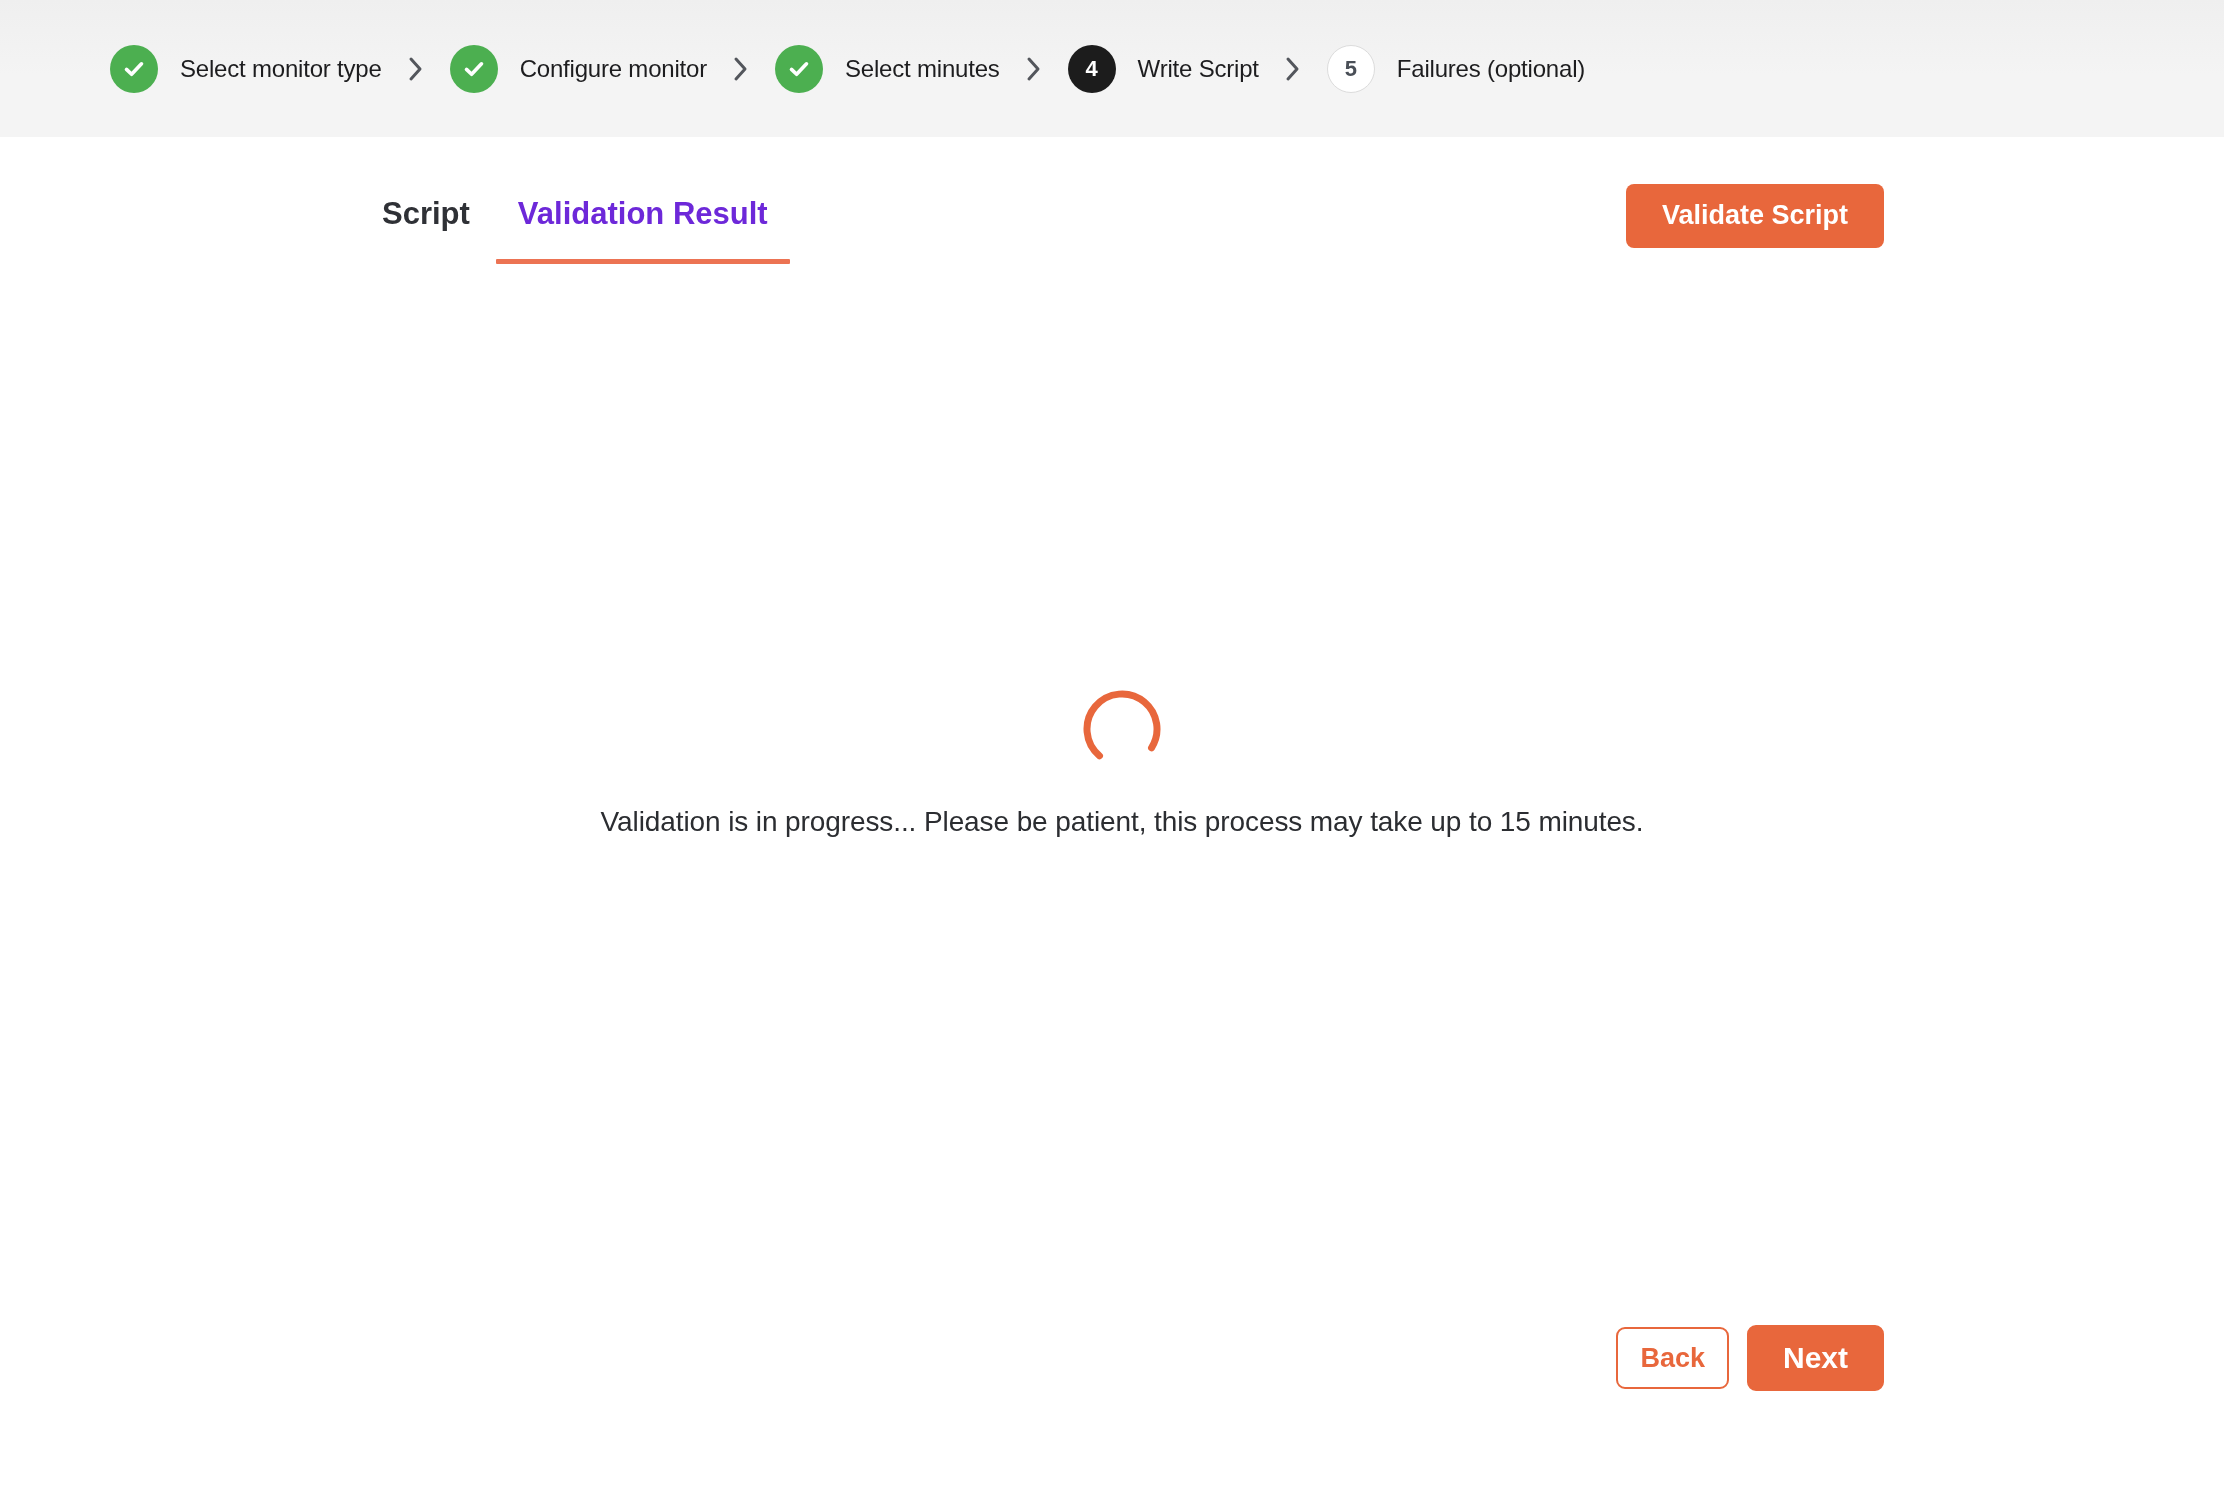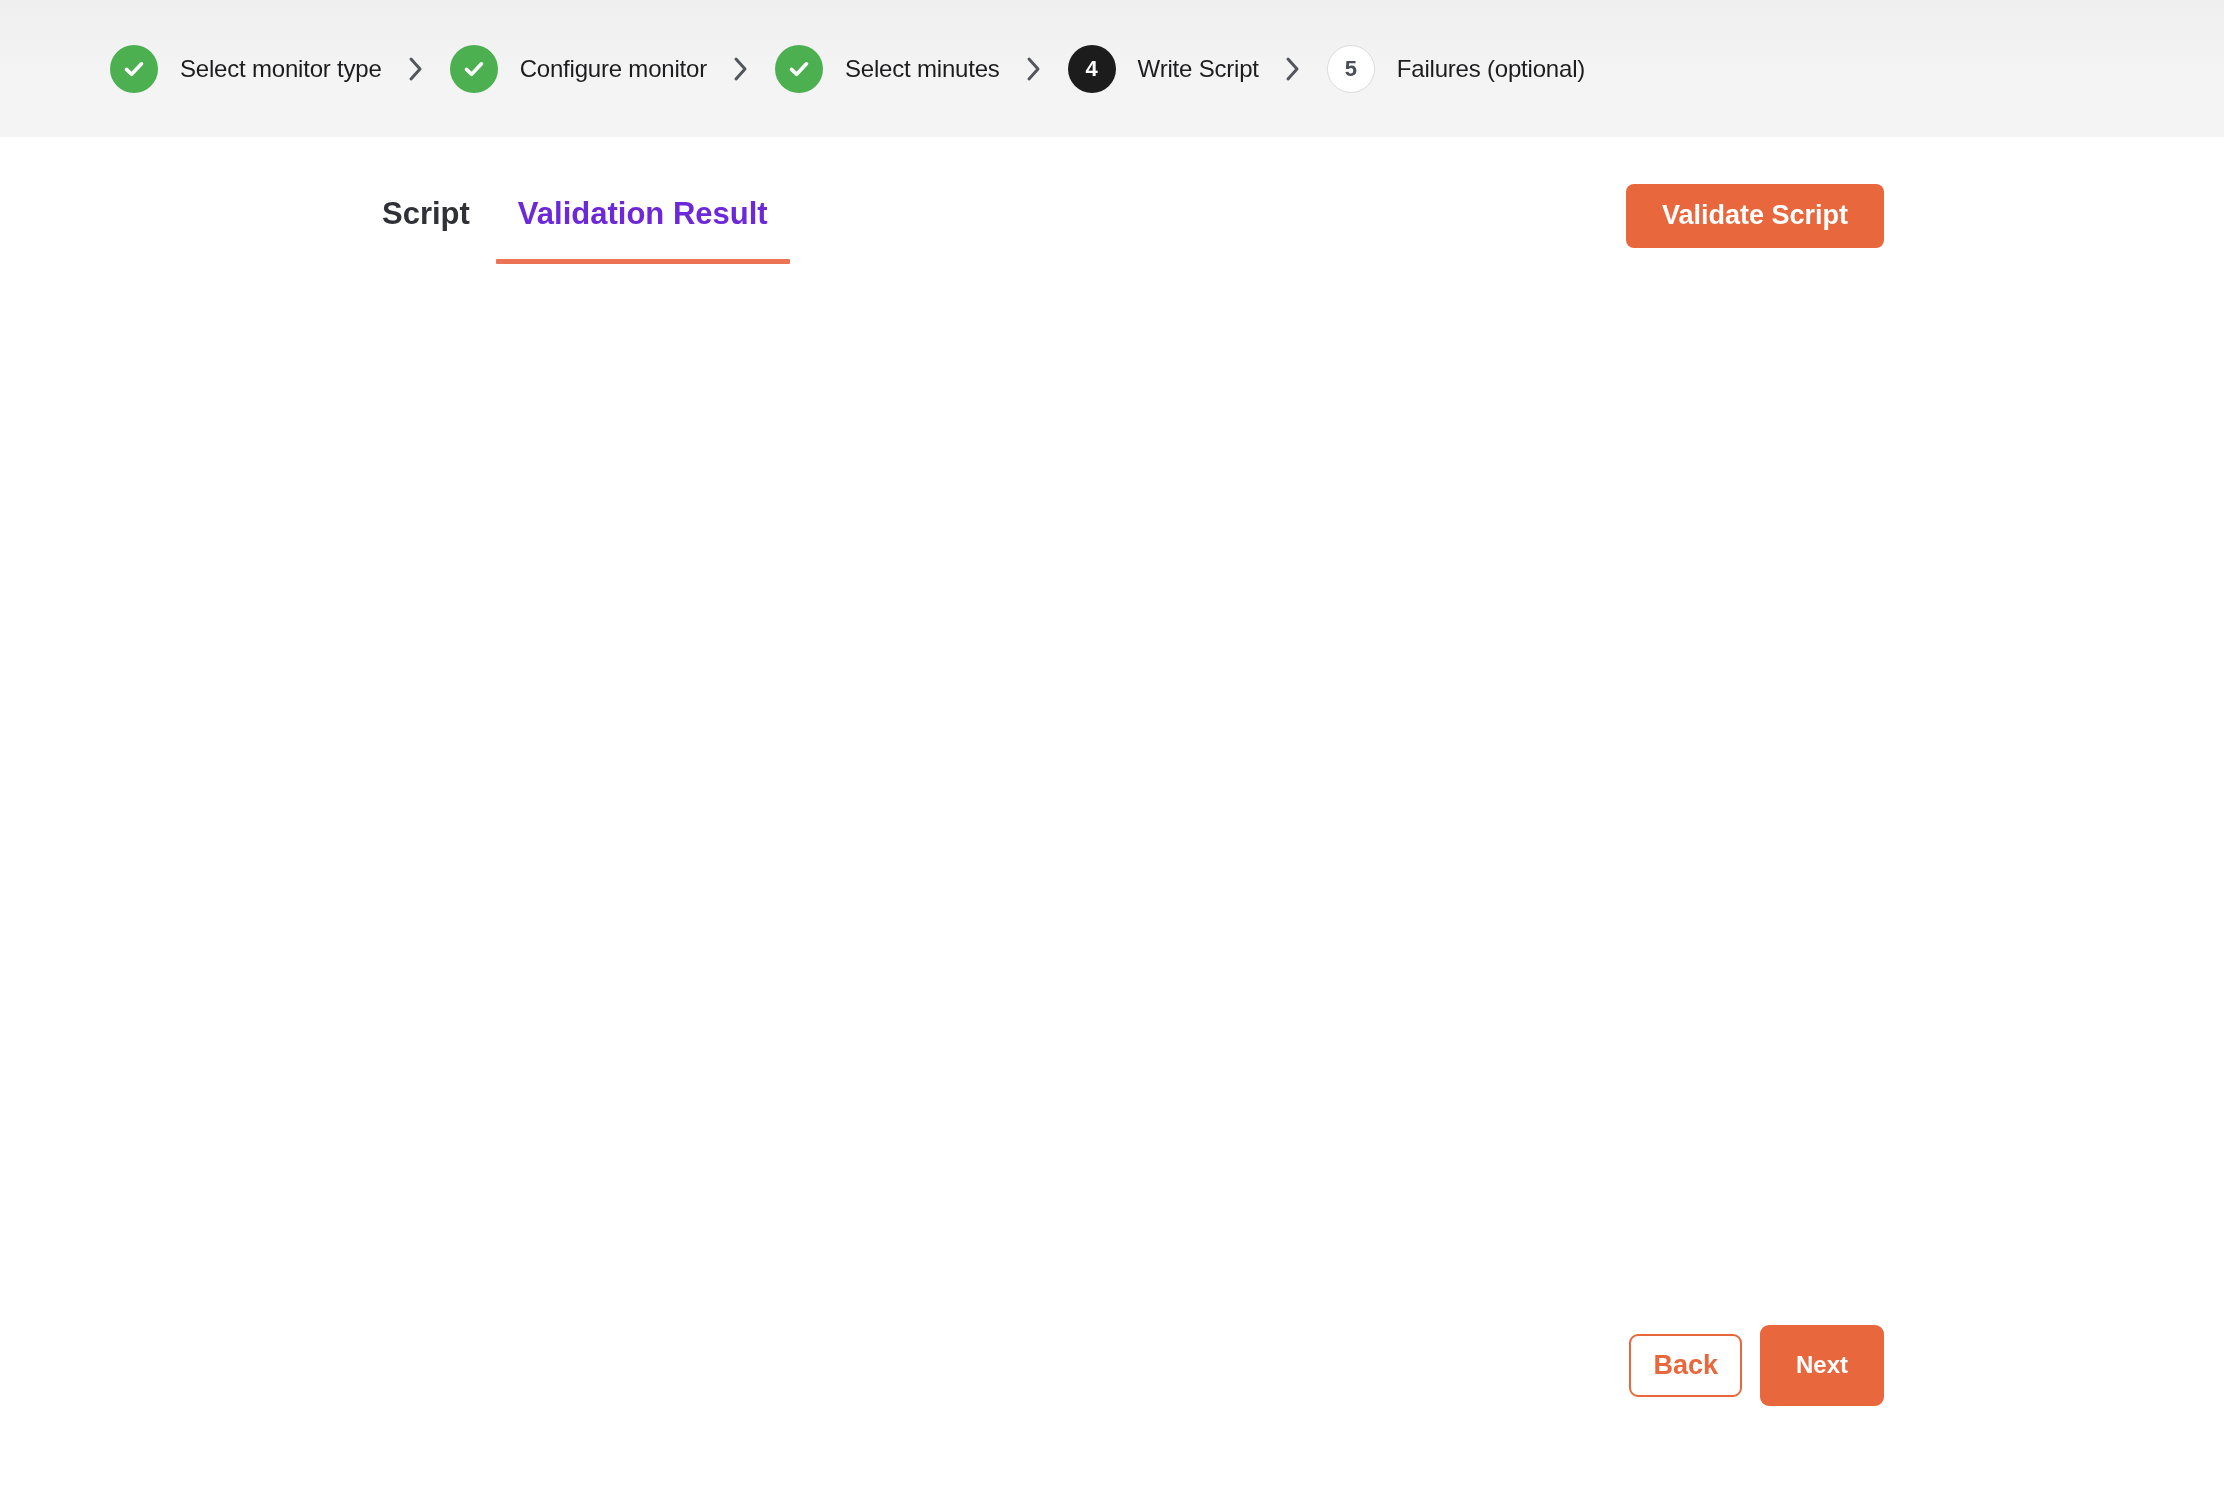--- a/index.html
+++ b/index.html
@@ -187,23 +187,23 @@
     cursor: pointer;
     font-family: "Liberation Sans", sans-serif;
     line-height: 1.2;
   }
 
   .btn-next {
     background: #e8673c;
     color: #ffffff;
     border: 2px solid #e8673c;
     border-radius: 9px;
-    font-size: 24px;
+    font-size: 30px;
     font-weight: 700;
-    padding: 24px 34px;
+    padding: 13px 34px;
     cursor: pointer;
     font-family: "Liberation Sans", sans-serif;
     line-height: 1.2;
     text-align: center;
   }
 </style>
 </head>
 <body>
 
 <div class="page">
@@ -278,19 +278,25 @@
   </div>
 
   <div class="tabs-row">
     <div class="tabs">
       <div class="tab inactive">Script</div>
       <div class="tab active">Validation Result</div>
     </div>
     <button class="validate-btn">Validate Script</button>
   </div>
 
+  <div class="loading-area">
+    <svg class="spinner" viewBox="0 0 78 78" aria-hidden="true">
+      <circle cx="39" cy="39" r="35"></circle>
+    </svg>
+    <div class="loading-text">Validation is in progress... Please be patient, this process may take up to 15 minutes.</div>
+  </div>
 
   <div class="footer">
     <button class="btn-back">Back</button>
     <button class="btn-next">Next</button>
   </div>
 
 </div>
 
 </body></html>

